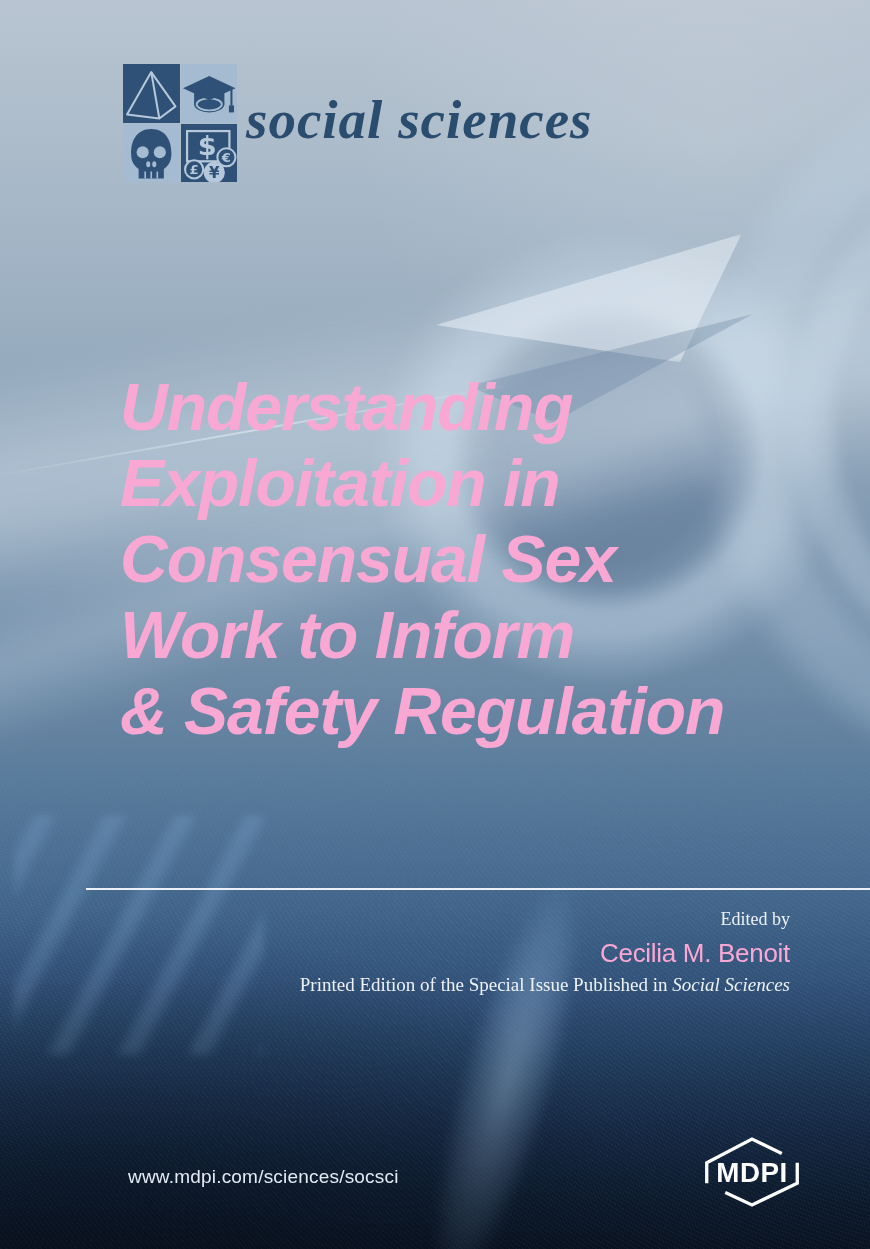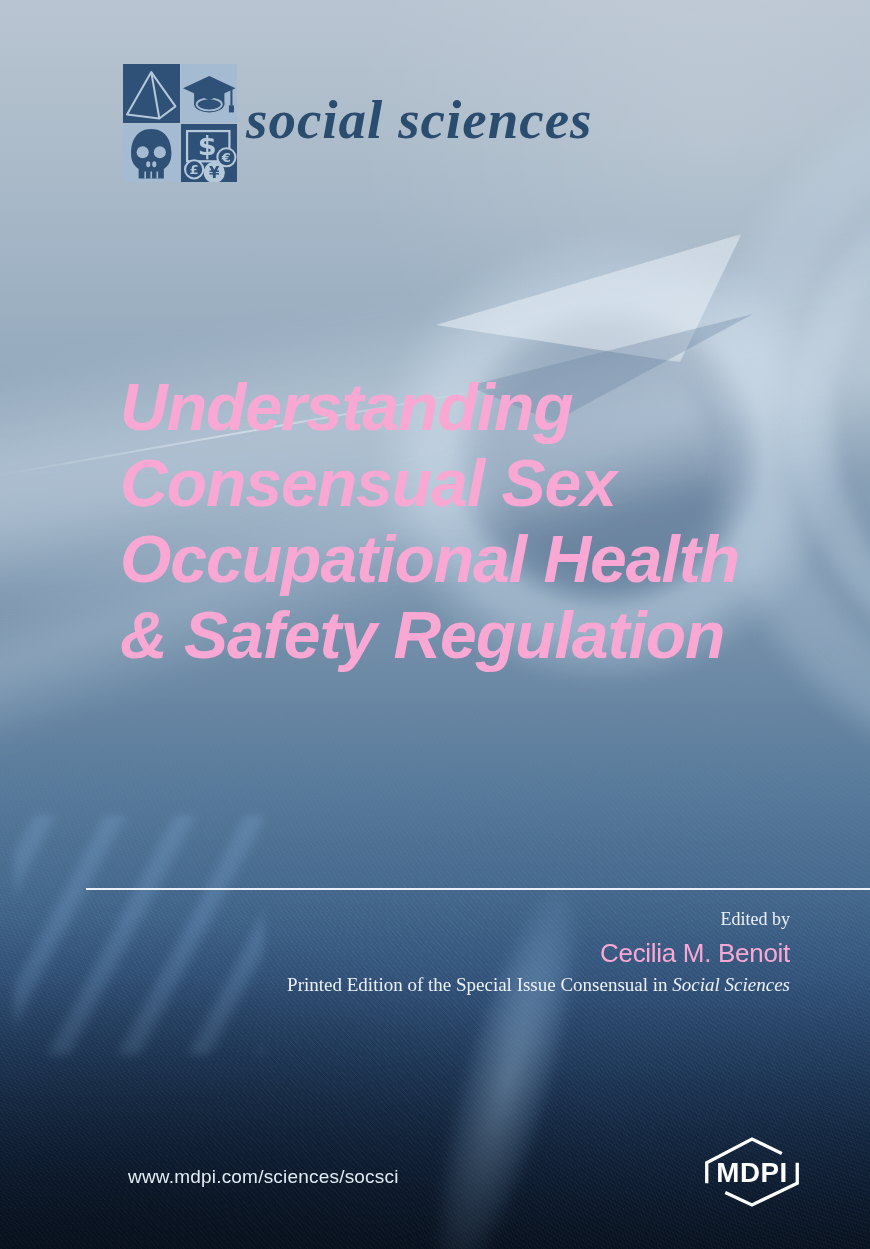--- a/index.html
+++ b/index.html
@@ -205,31 +205,32 @@
         <circle cx="33" cy="48" r="10.5" fill="#b5c9db"></circle>
         <text class="cur" x="33" y="54" font-size="15" fill="#2f5177" text-anchor="middle">¥</text>
       </svg>
     </div>
   </div>
 
   <div class="wordmark">social sciences</div>
 
   <h1 class="title">
     <span>Understanding</span>
+    <span>Exploitation in</span>
     <span>Consensual Sex</span>
-    <span>Occupational Health</span>
+    <span>Work to Inform</span>
     <span>&amp; Safety Regulation</span>
   </h1>
 
   <div class="divider"></div>
 
   <div class="credits">
     <div class="edited-by">Edited by</div>
     <div class="editor">Cecilia M. Benoit</div>
-    <div class="printed"><span>Printed Edition of the Special Issue Consensual in </span><i>Social Sciences</i></div>
+    <div class="printed"><span>Printed Edition of the Special Issue Published in </span><i>Social Sciences</i></div>
   </div>
 
   <div class="url">www.mdpi.com/sciences/socsci</div>
 
   <div class="mdpi">
     <svg viewBox="0 0 100 70">
       <g fill="none" stroke="#ffffff" stroke-width="3.2" stroke-linejoin="miter">
         <path d="M79,17 L50,3 L6,26 L6,46"></path>
         <path d="M24,55 L50,67 L94,46 L94,26"></path>
       </g>

